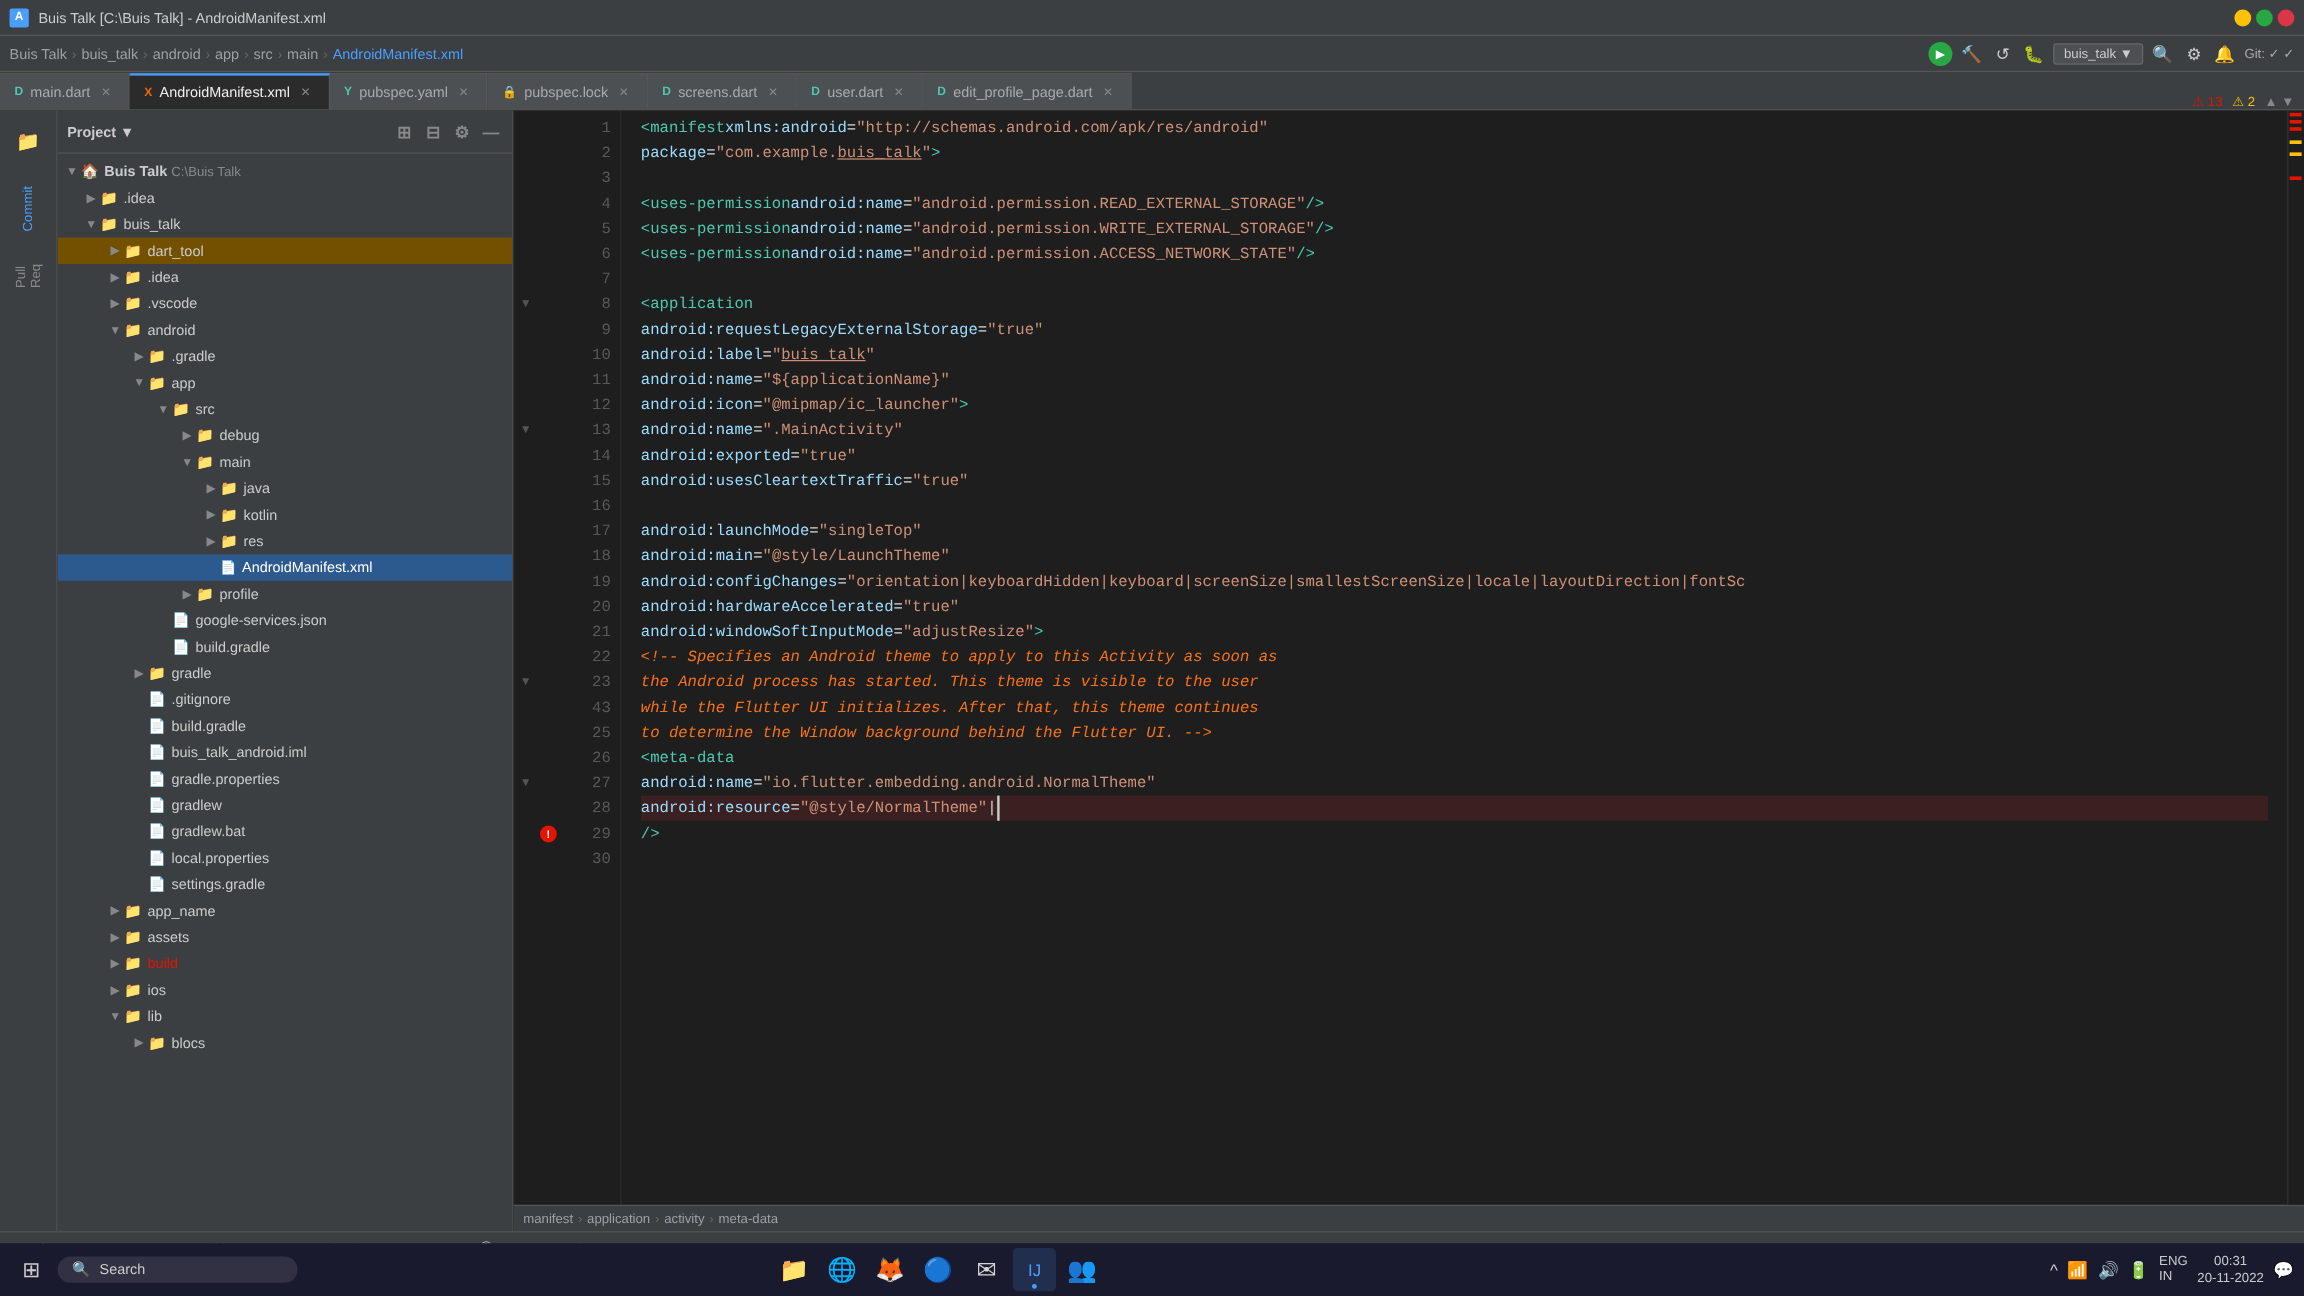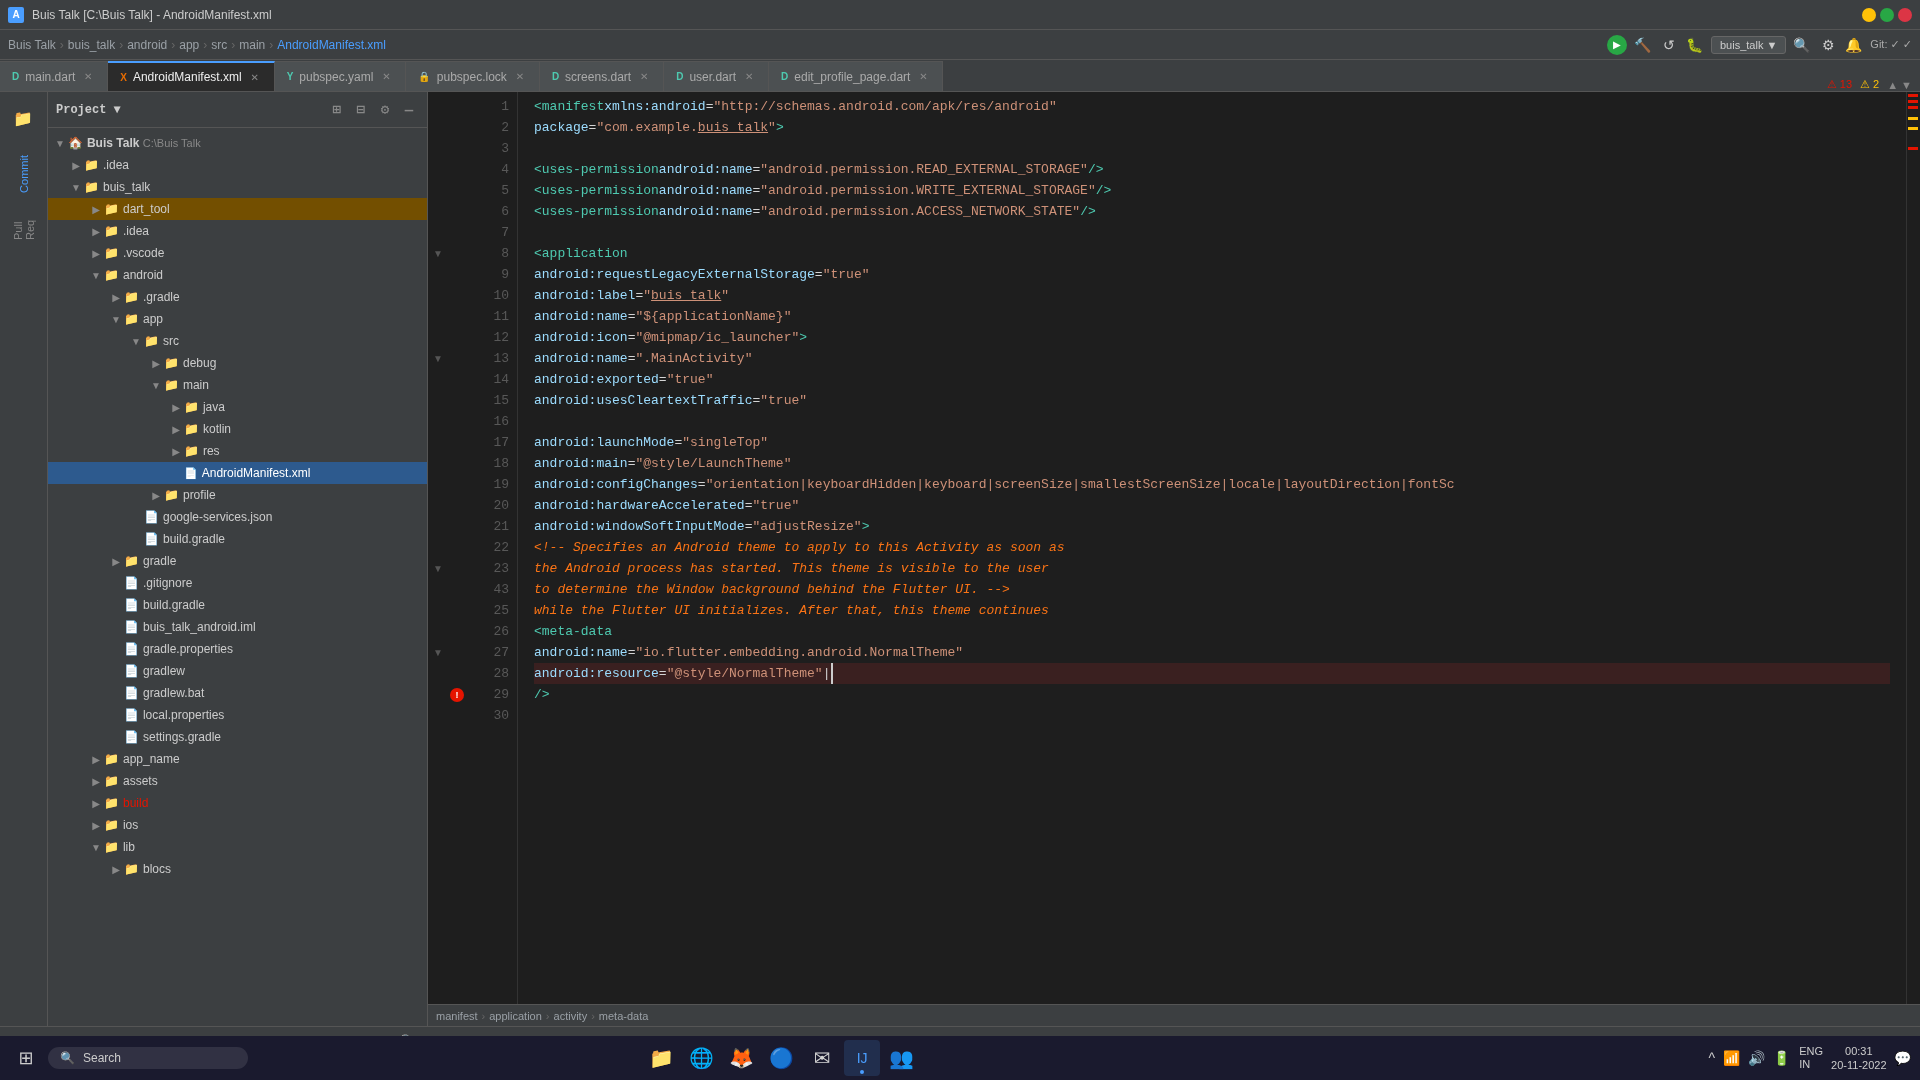--- a/index.html
+++ b/index.html
@@ -202,21 +202,20 @@
     #project-tree-header {
       height: 36px;
       display: flex;
       align-items: center;
       padding: 0 8px;
       gap: 8px;
       border-bottom: 1px solid #555;
       font-size: 12px;
       font-weight: bold;
       color: #ccc;
-      font-family: Liberation Mono, monospace;
     }
     .tree-header-btn {
       width: 20px; height: 20px;
       display: flex; align-items: center; justify-content: center;
       cursor: pointer;
       color: #888;
       font-size: 14px;
     }
     #tree-content {
       flex: 1;
@@ -910,22 +909,22 @@
           <div class="code-line">            <span class="attr">android:exported</span><span class="eq">=</span><span class="val">"true"</span></div>
           <div class="code-line">            <span class="attr">android:usesCleartextTraffic</span><span class="eq">=</span><span class="val">"true"</span></div>
           <div class="code-line"></div>
           <div class="code-line">            <span class="attr">android:launchMode</span><span class="eq">=</span><span class="val">"singleTop"</span></div>
           <div class="code-line">            <span class="attr">android:main</span><span class="eq">=</span><span class="val">"@style/LaunchTheme"</span></div>
           <div class="code-line">            <span class="attr">android:configChanges</span><span class="eq">=</span><span class="val">"orientation|keyboardHidden|keyboard|screenSize|smallestScreenSize|locale|layoutDirection|fontSc</span></div>
           <div class="code-line">            <span class="attr">android:hardwareAccelerated</span><span class="eq">=</span><span class="val">"true"</span></div>
           <div class="code-line">            <span class="attr">android:windowSoftInputMode</span><span class="eq">=</span><span class="val">"adjustResize"</span><span class="tag">&gt;</span></div>
           <div class="code-line">            <span class="comment">&lt;!-- Specifies an Android theme to apply to this Activity as soon as</span></div>
           <div class="code-line">                 <span class="comment">the Android process has started. This theme is visible to the user</span></div>
+          <div class="code-line">                 <span class="comment">while the Flutter UI initializes. After that, this theme continues</span></div>
           <div class="code-line">                 <span class="comment">to determine the Window background behind the Flutter UI. --&gt;</span></div>
-          <div class="code-line">                 <span class="comment">while the Flutter UI initializes. After that, this theme continues</span></div>
           <div class="code-line">            <span class="tag">&lt;meta-data</span></div>
           <div class="code-line">                <span class="attr">android:name</span><span class="eq">=</span><span class="val">"io.flutter.embedding.android.NormalTheme"</span></div>
           <div class="code-line" style="background:#3a2020;">                <span class="attr">android:resource</span><span class="eq">=</span><span class="val">"@style/NormalTheme"</span><span style="color:#d4d4d4;">|</span><span style="border-left:2px solid #ccc; margin-left:1px;">&nbsp;</span></div>
           <div class="code-line">            <span class="tag">/&gt;</span></div>
         </div>
 
         <div id="error-scroll" style="width:14px; background:#1e1e1e; border-left:1px solid #333; position:relative; flex-shrink:0;">
           <div class="error-mark" style="top:2px;"></div>
           <div class="error-mark" style="top:8px;"></div>
           <div class="error-mark" style="top:14px;"></div>

